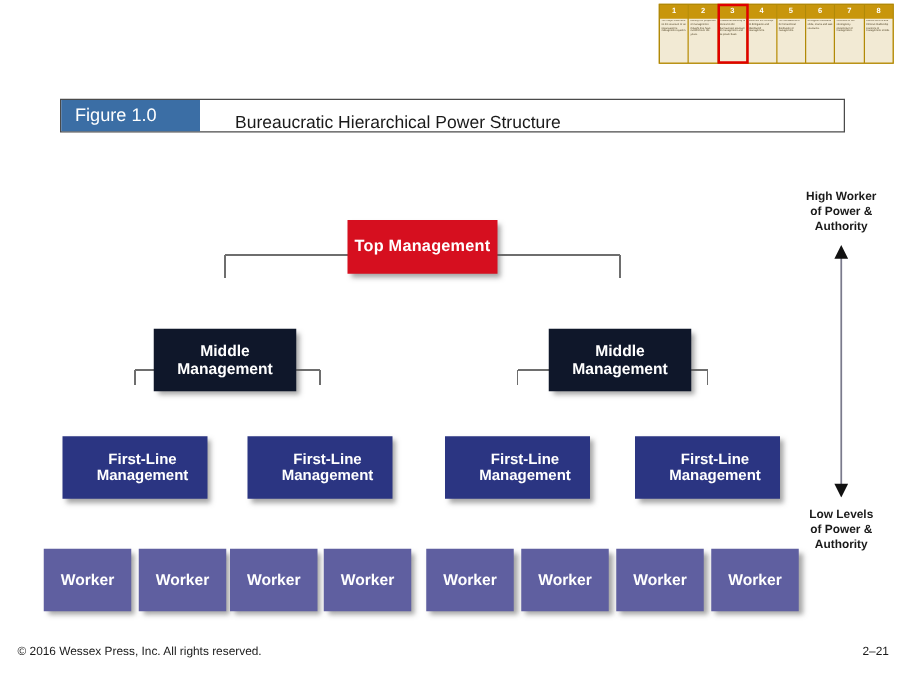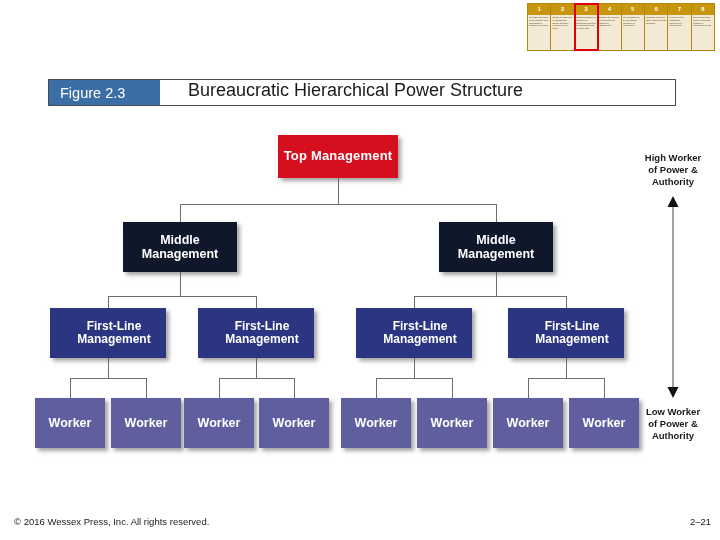--- a/index.html
+++ b/index.html
@@ -89,23 +89,23 @@
     font-size: 14.5px;
     display: flex;
     align-items: center;
     padding-left: 11px;
     box-sizing: border-box;
     flex: 0 0 auto;
   }
   #figure-title {
     flex: 1 1 auto;
     display: flex;
-    align-items: flex-start;
+    align-items: flex-end;
     padding-left: 28px;
-    font-size: 18px;
+    font-size: 14px;
     color: #1a1a1a;
   }
 
   
   #diagram {
     position: absolute;
     left: 0;
     top: 110px;
     width: 720px;
     height: 370px;
@@ -123,20 +123,21 @@
     box-sizing: border-box;
     display: flex;
     align-items: center;
     justify-content: center;
     text-align: center;
     color: #ffffff;
     font-weight: bold;
     line-height: 1.12;
     box-shadow: 3px 3px 4px rgba(90,90,90,0.55);
     z-index: 2;
+    margin-top: 41px;
   }
   .node.top {
     background: #d60f1f;
     font-size: 13px;
     letter-spacing: 0.2px;
   }
   .node.mid {
     background: #0f172a;
     font-size: 12.5px;
   }
@@ -237,21 +238,21 @@
     <div class="thumb-cell">
       <div class="thumb-num">8</div>
       <div class="thumb-body">
         <span class="thumb-text">Review current and effective leadership practices of management trends.</span>
       </div>
     </div>
   </div>
 
 <div id="title-frame">
   <div id="figure-tab">
-    <span>Figure 2.3</span>
+    <span>Figure 1.0</span>
   </div>
   <div id="figure-title">
     <span>Bureaucratic Hierarchical Power Structure</span>
   </div>
 </div>
 
 <div id="diagram">
 
   <svg id="connectors" viewBox="0 0 720 370" preserveAspectRatio="none">
     <g stroke="#6e6e6e" stroke-width="1" fill="none" shape-rendering="crispEdges">
@@ -346,19 +347,19 @@
   <div>Authority</div>
 </div>
 
 <svg id="power-axis" viewBox="0 0 36 202">
   <line x1="18" y1="8" x2="18" y2="194" stroke="#7a7a8c" stroke-width="1.4"></line>
   <polygon points="18,0 12.5,11 23.5,11" fill="#111111"></polygon>
   <polygon points="18,202 12.5,191 23.5,191" fill="#111111"></polygon>
 </svg>
 
 <div class="side-label" id="side-label-low">
-  <div>Low Worker</div>
+  <div>Low Levels</div>
   <div>of Power &amp;</div>
   <div>Authority</div>
 </div>
 
 <div id="footer-copyright">© 2016 Wessex Press, Inc. All rights reserved.</div>
 <div id="footer-pagenum">2–21</div>
 
 </body></html>

